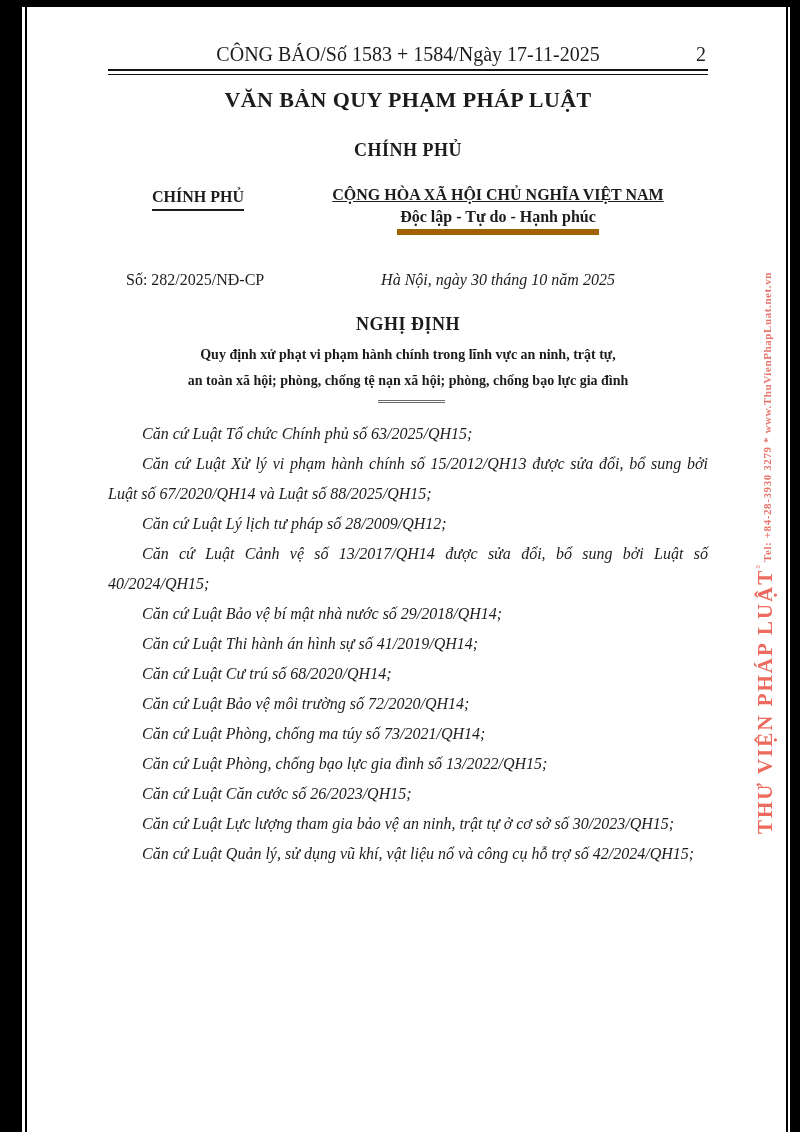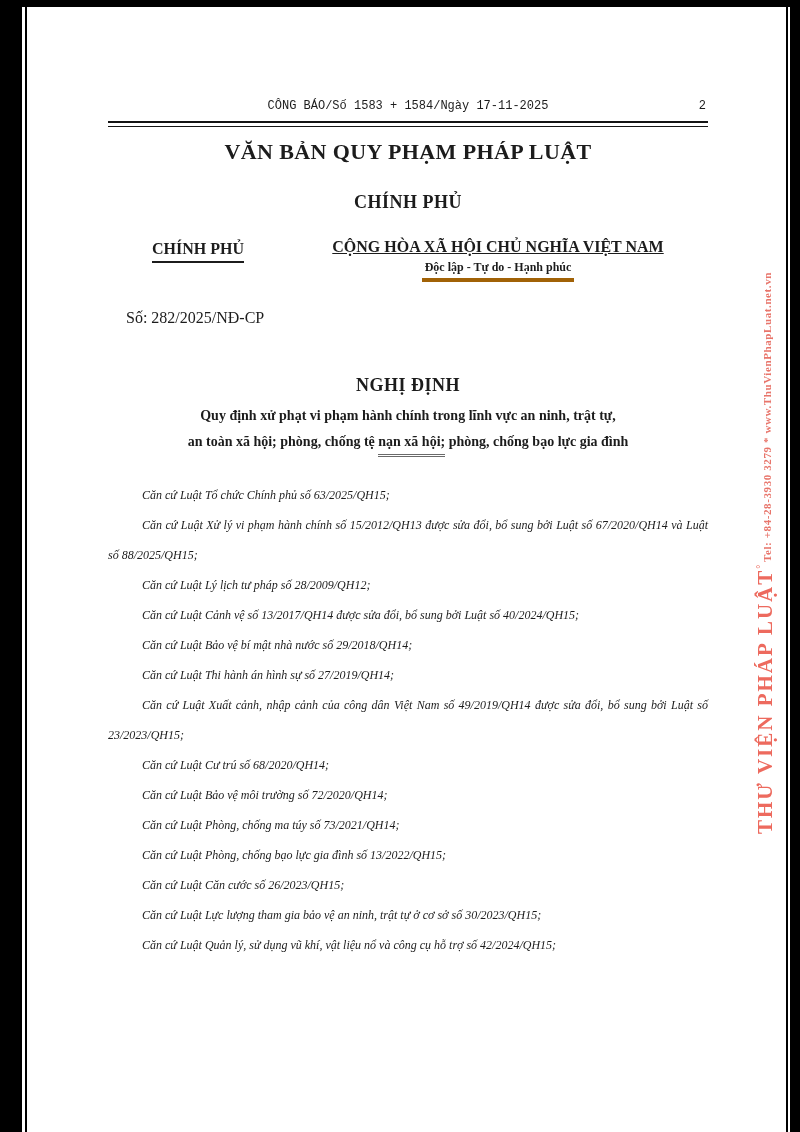--- a/index.html
+++ b/index.html
@@ -11,43 +11,43 @@
   .bar{position:absolute;background:#000;}
   #bar-top{left:0;top:0;width:800px;height:7px;}
   #bar-left{left:0;top:0;width:22px;height:1132px;}
   #line-left{left:25px;top:0;width:2px;height:1132px;}
   #line-right{left:786px;top:0;width:2px;height:1132px;}
   #bar-right{left:790px;top:0;width:10px;height:1132px;}
 
   
   #content{position:absolute;left:108px;top:0;width:600px;}
 
-  .gazette-row{margin-top:96px;position:relative;text-align:center;font-size:12px;line-height:21px;font-family:Liberation Mono, monospace;}
+  .gazette-row{margin-top:44px;position:relative;text-align:center;font-size:20px;line-height:21px;}
   .gazette-row .pagenum{position:absolute;right:2px;top:0;}
   .double-rule{margin-top:4px;height:3px;border-top:2px solid #141414;border-bottom:1px solid #141414;}
 
   .section-title{margin:12px 0 0 0;text-align:center;font-size:22px;font-weight:bold;letter-spacing:0.4px;}
   .issuer-heading{margin-top:27px;text-align:center;font-size:18px;font-weight:bold;letter-spacing:0.5px;}
 
   .letterhead{margin-top:25px;display:flex;}
   .lh-left{width:180px;text-align:center;padding-top:2px;}
   .lh-left .u{display:inline-block;font-size:16px;font-weight:bold;border-bottom:2px solid #1c1c1c;padding-bottom:3px;}
   .lh-right{flex:1;text-align:center;text-decoration:underline;}
   .motto1{font-size:16px;font-weight:bold;}
-  .motto2{display:inline-block;margin-top:4px;font-size:12px;font-weight:bold;border-bottom:4px solid #a16207;padding:0 3px 3px 3px;}
+  .motto2{display:inline-block;margin-top:4px;font-size:16px;font-weight:bold;border-bottom:6px solid #a16207;padding:0 3px 3px 3px;}
 
-  .numdate-row{margin-top:27px;display:flex;font-size:16px;}
+  .numdate-row{margin-top:36px;display:flex;font-size:16px;}
   .doc-number{width:180px;box-sizing:border-box;padding-left:18px;white-space:nowrap;}
   .place-date{flex:1;text-align:center;font-style:italic;}
 
-  .doc-type{margin-top:48px;text-align:center;font-size:18px;font-weight:bold;letter-spacing:0.5px;}
+  .doc-type{margin-top:25px;text-align:center;font-size:18px;font-weight:bold;letter-spacing:0.5px;}
   .doc-title{margin-top:7px;text-align:center;font-size:14px;font-weight:bold;line-height:26px;}
-  .doc-title .linked{border-bottom:3px double #6a6a6a;padding-bottom:5px;}
+  .doc-title .linked{border-bottom:3px double #6a6a6a;padding-bottom:12px;}
 
-  .preamble{margin-top:25px;font-style:italic;font-size:12px;line-height:30px;text-align:justify;}
+  .preamble{margin-top:25px;font-style:italic;font-size:16px;line-height:30px;text-align:justify;}
   .preamble p{margin:0;text-indent:34px;}
 
   
   .wm-brand{
     position:absolute;left:753px;top:834px;transform:rotate(-90deg);transform-origin:0 0;
     white-space:nowrap;font-weight:bold;font-size:21px;letter-spacing:2px;color:#ed6a5e;
   }
   .wm-brand sup{font-size:10px;letter-spacing:0;}
   .wm-contact{
     position:absolute;left:761px;top:562px;transform:rotate(-90deg);transform-origin:0 0;
@@ -80,37 +80,37 @@
       <span class="u">CHÍNH PHỦ</span>
     </div>
     <div class="lh-right">
       <div class="motto1">CỘNG HÒA XÃ HỘI CHỦ NGHĨA VIỆT NAM</div>
       <span class="motto2">Độc lập - Tự do - Hạnh phúc</span>
     </div>
   </div>
 
   <div class="numdate-row">
     <div class="doc-number">Số: 282/2025/NĐ-CP</div>
+    <div class="place-date">Hà Nội, ngày 30 tháng 10 năm 2025</div>
   </div>
 
   <div class="doc-type">NGHỊ ĐỊNH</div>
 
   <div class="doc-title">
     <span>Quy định xử phạt vi phạm hành chính trong lĩnh vực an ninh, trật tự,</span><br>
     <span>an toàn xã hội; phòng, chống tệ </span><span class="linked">nạn xã hội;</span><span> phòng, chống bạo lực gia đình</span>
   </div>
 
   <div class="preamble">
       <p>Căn cứ Luật Tổ chức Chính phủ số 63/2025/QH15;</p>
       <p>Căn cứ Luật Xử lý vi phạm hành chính số 15/2012/QH13 được sửa đổi, bổ sung bởi Luật số 67/2020/QH14 và Luật số 88/2025/QH15;</p>
       <p>Căn cứ Luật Lý lịch tư pháp số 28/2009/QH12;</p>
       <p>Căn cứ Luật Cảnh vệ số 13/2017/QH14 được sửa đổi, bổ sung bởi Luật số 40/2024/QH15;</p>
       <p>Căn cứ Luật Bảo vệ bí mật nhà nước số 29/2018/QH14;</p>
-      <p>Căn cứ Luật Thi hành án hình sự số 27/2019/QH14;</p>
-      <p>Căn cứ Luật Xuất cảnh, nhập cảnh của công dân Việt Nam số 49/2019/QH14 được sửa đổi, bổ sung bởi Luật số 23/2023/QH15;</p>
+      <p>Căn cứ Luật Thi hành án hình sự số 41/2019/QH14;</p>
       <p>Căn cứ Luật Cư trú số 68/2020/QH14;</p>
       <p>Căn cứ Luật Bảo vệ môi trường số 72/2020/QH14;</p>
       <p>Căn cứ Luật Phòng, chống ma túy số 73/2021/QH14;</p>
       <p>Căn cứ Luật Phòng, chống bạo lực gia đình số 13/2022/QH15;</p>
       <p>Căn cứ Luật Căn cước số 26/2023/QH15;</p>
       <p>Căn cứ Luật Lực lượng tham gia bảo vệ an ninh, trật tự ở cơ sở số 30/2023/QH15;</p>
       <p>Căn cứ Luật Quản lý, sử dụng vũ khí, vật liệu nổ và công cụ hỗ trợ số 42/2024/QH15;</p>
     </div>
 
 </div>

